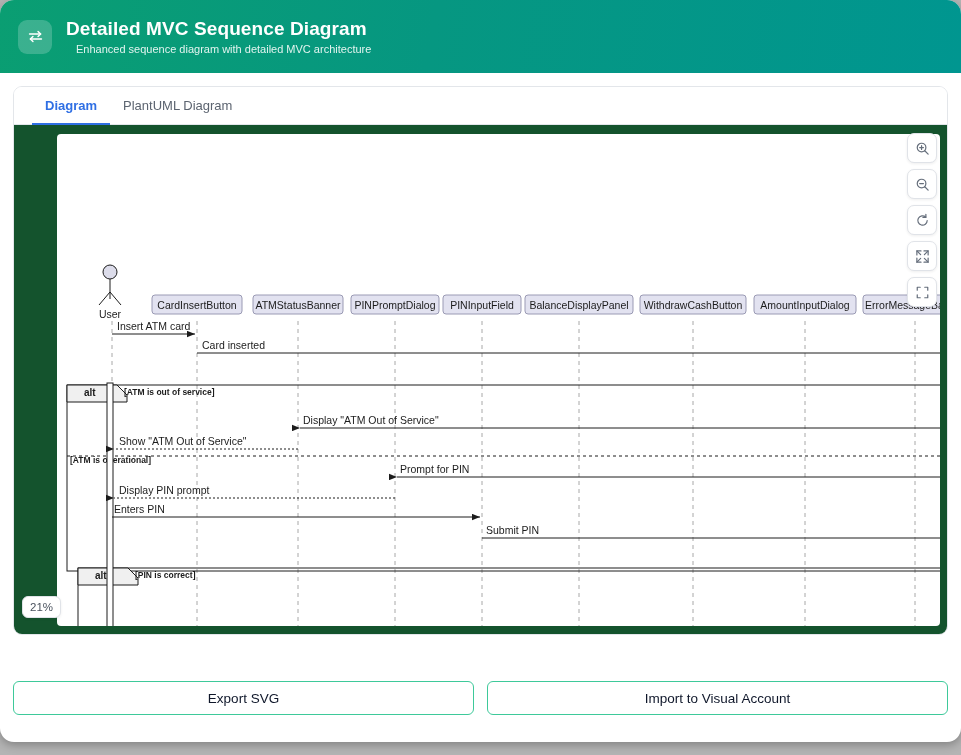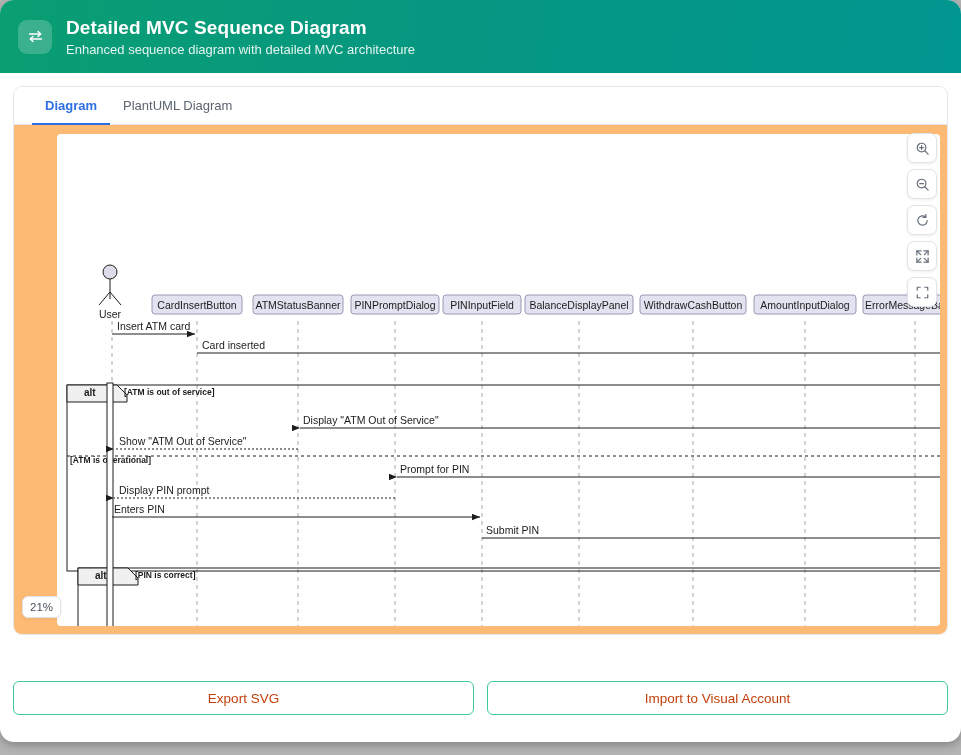--- a/index.html
+++ b/index.html
@@ -35,21 +35,21 @@
     background: rgba(255,255,255,.2);
     color: #ffffff;
     display: flex; align-items: center; justify-content: center;
     font-size: 17px; line-height: 1;
     flex: none;
   }
   .header-text { display: flex; flex-direction: column; justify-content: flex-end; gap: 3px; }
   .header-title {
     color: #ffffff; font-size: 19px; font-weight: bold; letter-spacing: .1px;
   }
-  .header-sub { color: #e2f4ef; font-size: 13px; }
+  .header-sub { color: #e2f4ef; font-size: 11px; margin-left: 10px; }
 
   
   .card {
     margin: 13px 13px 0 13px;
     width: 935px;
     height: 549px;
     background: #ffffff;
     border: 1px solid #e3e6ea;
     border-radius: 9px;
     overflow: hidden;
@@ -71,21 +71,21 @@
     border-bottom: 2px solid transparent;
     cursor: pointer;
     position: relative; top: 1px;
   }
   .tab.active { color: #2f6fe4; font-weight: bold; border-bottom-color: #2f6fe4; }
 
   
   .pane {
     position: absolute;
     left: 0; top: 38px; right: 0; bottom: 0;
-    background: #fdba74;
+    background: #14532d;
     padding: 9px 9px 9px 9px;
   }
   .canvas {
     position: absolute;
     left: 43px; top: 9px;
     width: 883px; height: 492px;
     background: #ffffff;
     border-radius: 4px;
     overflow: hidden;
   }
@@ -130,21 +130,21 @@
     left: 13px; top: 681px;
     width: 935px;
     display: flex; gap: 13px;
   }
   .action-btn {
     flex: 1;
     height: 34px;
     background: #ffffff;
     border: 1px solid #3ec99a;
     border-radius: 6px;
-    color: #c2410c;
+    color: #0f172a;
     font-size: 13.5px;
     display: flex; align-items: center; justify-content: center;
     cursor: pointer;
   }
 
   
   text { font-family: "Liberation Sans", sans-serif; }
   .p-label { font-size: 10.5px; fill: #1c1c1c; }
   .msg { font-size: 10.5px; fill: #1c1c1c; }
   .frag-kw { font-size: 10px; font-weight: bold; fill: #1c1c1c; }

